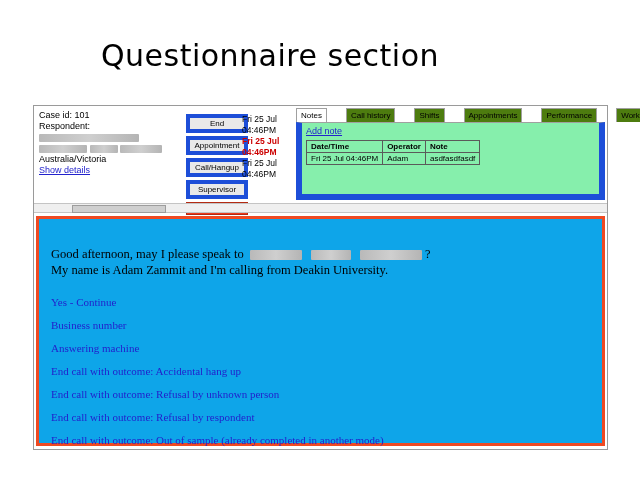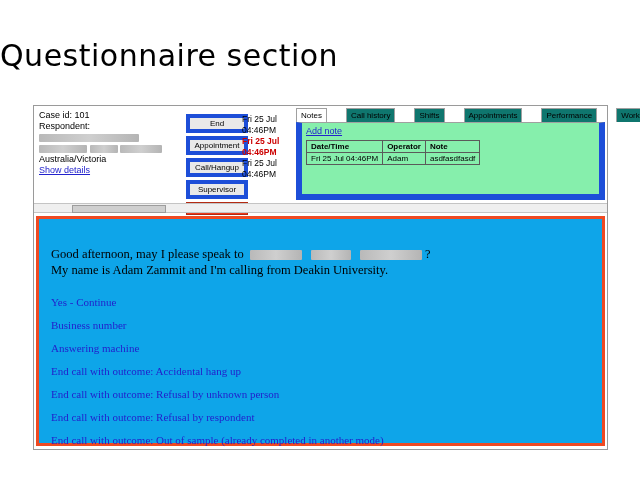--- a/index.html
+++ b/index.html
@@ -16,21 +16,21 @@
   #slide {
     position: relative;
     width: 640px;
     height: 480px;
   }
   #slide-title {
     position: absolute;
     top: 38px;
     left: 0;
     width: 540px;
-    text-align: left;
+    text-align: center;
     font-size: 30px;
     font-weight: normal;
     color: #000000;
     font-family: "DejaVu Sans", sans-serif;
     letter-spacing: 0.5px;
   }
 
   
   #app {
     position: absolute;
@@ -124,21 +124,21 @@
     display: flex;
     gap: 19px;
     align-items: flex-end;
     height: 14px;
   }
   .tab {
     font-size: 8px;
     padding: 1px 4px 1px 4px;
     border: 1px solid #a0a0a0;
     border-bottom: none;
-    background: #0f766e;
+    background: #4d7c0f;
     cursor: pointer;
     line-height: 11px;
     white-space: nowrap;
   }
   .tab.active {
     background: #ffffff;
     font-weight: normal;
   }
   .tabbody {
     border: 6px solid #1d4ed8;

